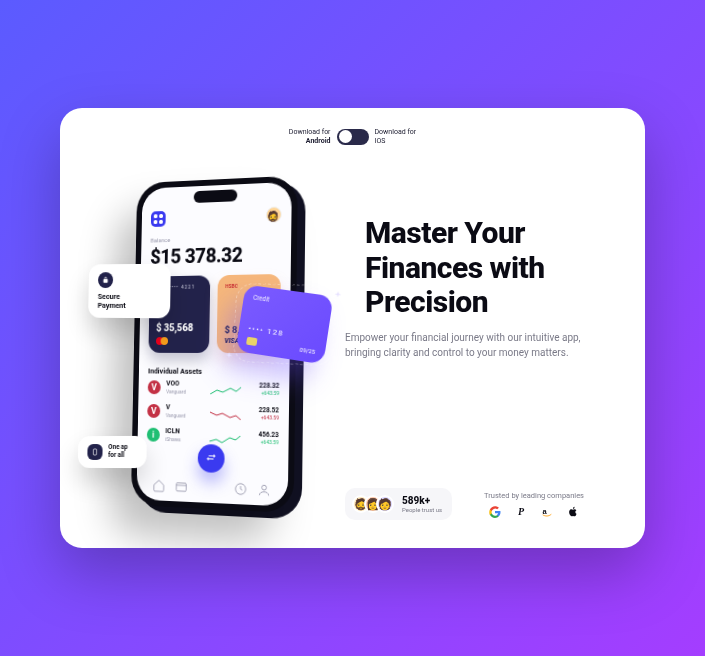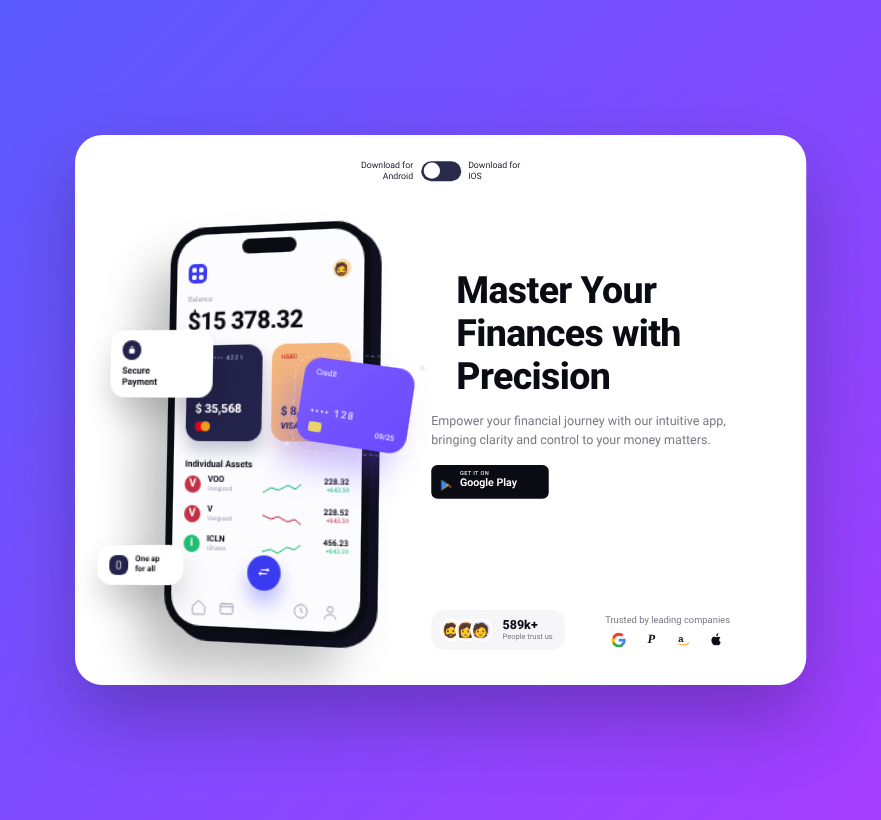--- a/index.html
+++ b/index.html
@@ -307,21 +307,21 @@
 
 </style>
 </head>
 <body>
 
 <div class="card">
 
   <div class="toggle-row">
     <div class="toggle-label">
       <div>Download for</div>
-      <div style="font-weight:400">Android</div>
+      <div style="font-weight:700">Android</div>
     </div>
     <div class="toggle">
       <div class="knob"></div>
     </div>
     <div class="toggle-label right">
       <div>Download for</div>
       <div style="font-weight:400">IOS</div>
     </div>
   </div>
 
@@ -485,34 +485,20 @@
     </div>
 
   </div>
 
   <div class="right-col">
     <h1 class="headline">Master Your
 Finances with
 Precision</h1>
     <p class="subhead">Empower your financial journey with our intuitive app, bringing clarity and control to your money matters.</p>
 
-    <div class="play-btn">
-      <div class="play-triangle">
-        <svg viewBox="0 0 24 24">
-            <path fill="#34a853" d="M4 3l13 9-3.2 2L4 3z"></path>
-            <path fill="#fbbc05" d="M4 21l13-9-3.2-2L4 21z"></path>
-            <path fill="#ea4335" d="M17 12l4 2.4-4 2.6V12z"></path>
-            <path fill="#4285f4" d="M4 3v18l9.8-9L4 3z"></path>
-          </svg>
-      </div>
-      <div class="play-text">
-        <span class="l1">GET IT ON</span>
-        <span class="l2">Google Play</span>
-      </div>
-    </div>
 
     <div class="trust-row">
       <div class="trust-pill">
         <div class="avatars">
           <div class="avatar av1">🧔</div>
           <div class="avatar av2">👩</div>
           <div class="avatar av3">🧑</div>
         </div>
         <div class="trust-text">
           <div class="n">589k+</div>

